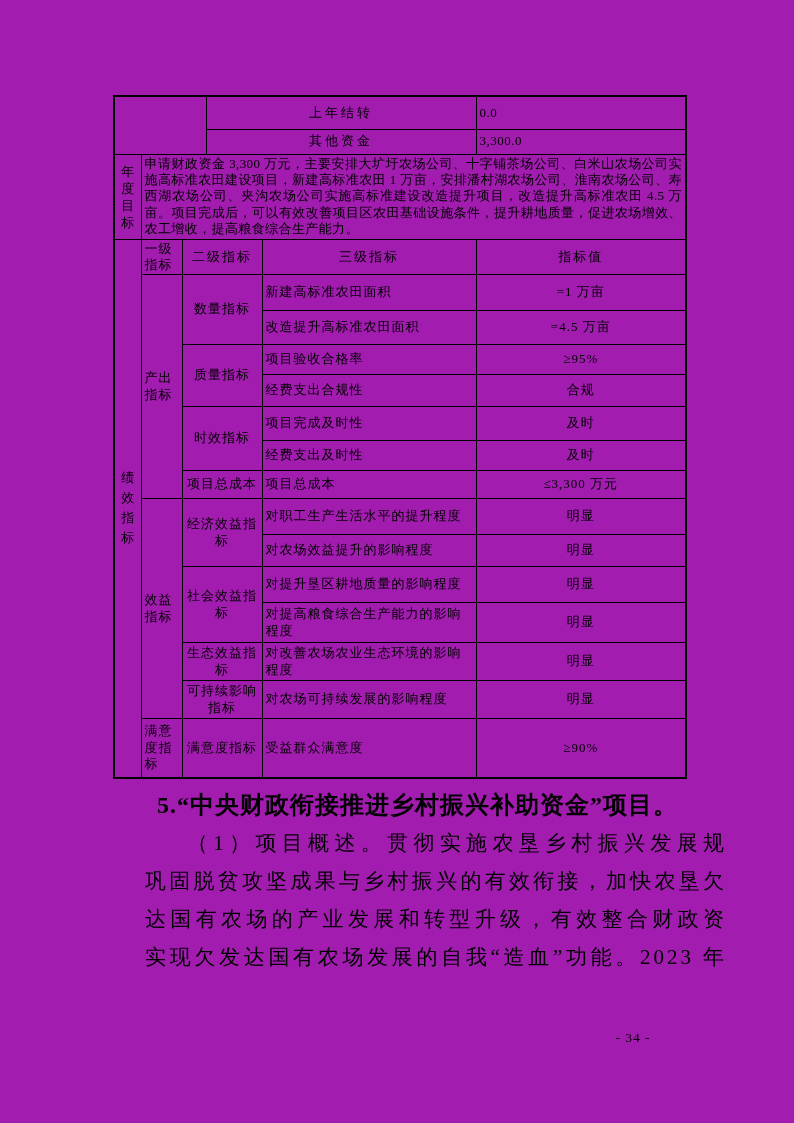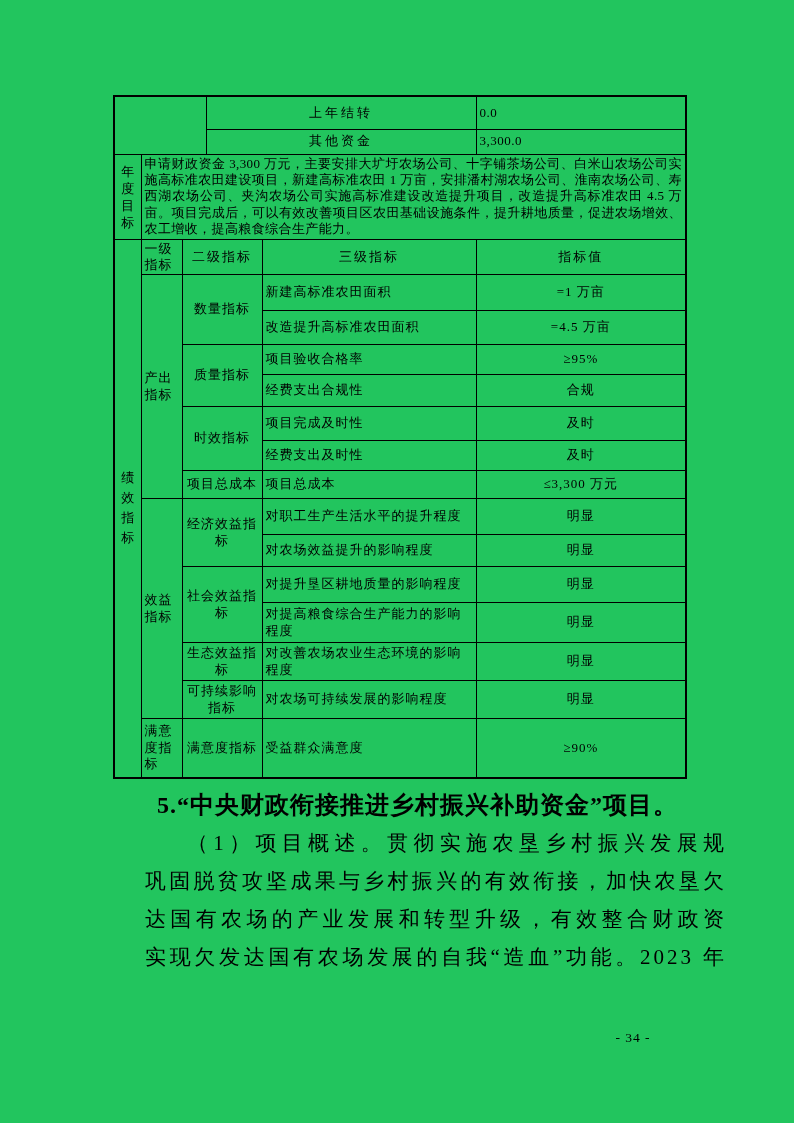--- a/index.html
+++ b/index.html
@@ -1,19 +1,19 @@
 <!DOCTYPE html>
 <html><head>
 <meta charset="utf-8">
 <style>
   html,body{margin:0;padding:0;background:#888;}
   .page{
     position:relative;
     width:794px;height:1123px;
-    background:#22c55e;
+    background:#a21caf;
     margin:0 auto;
     font-family:"Liberation Serif","DejaVu Serif",serif;
     color:#000;
     overflow:hidden;
   }
   
   table.doc-table{
     position:absolute;left:113px;top:95px;
     width:572px;
     border-collapse:collapse;

